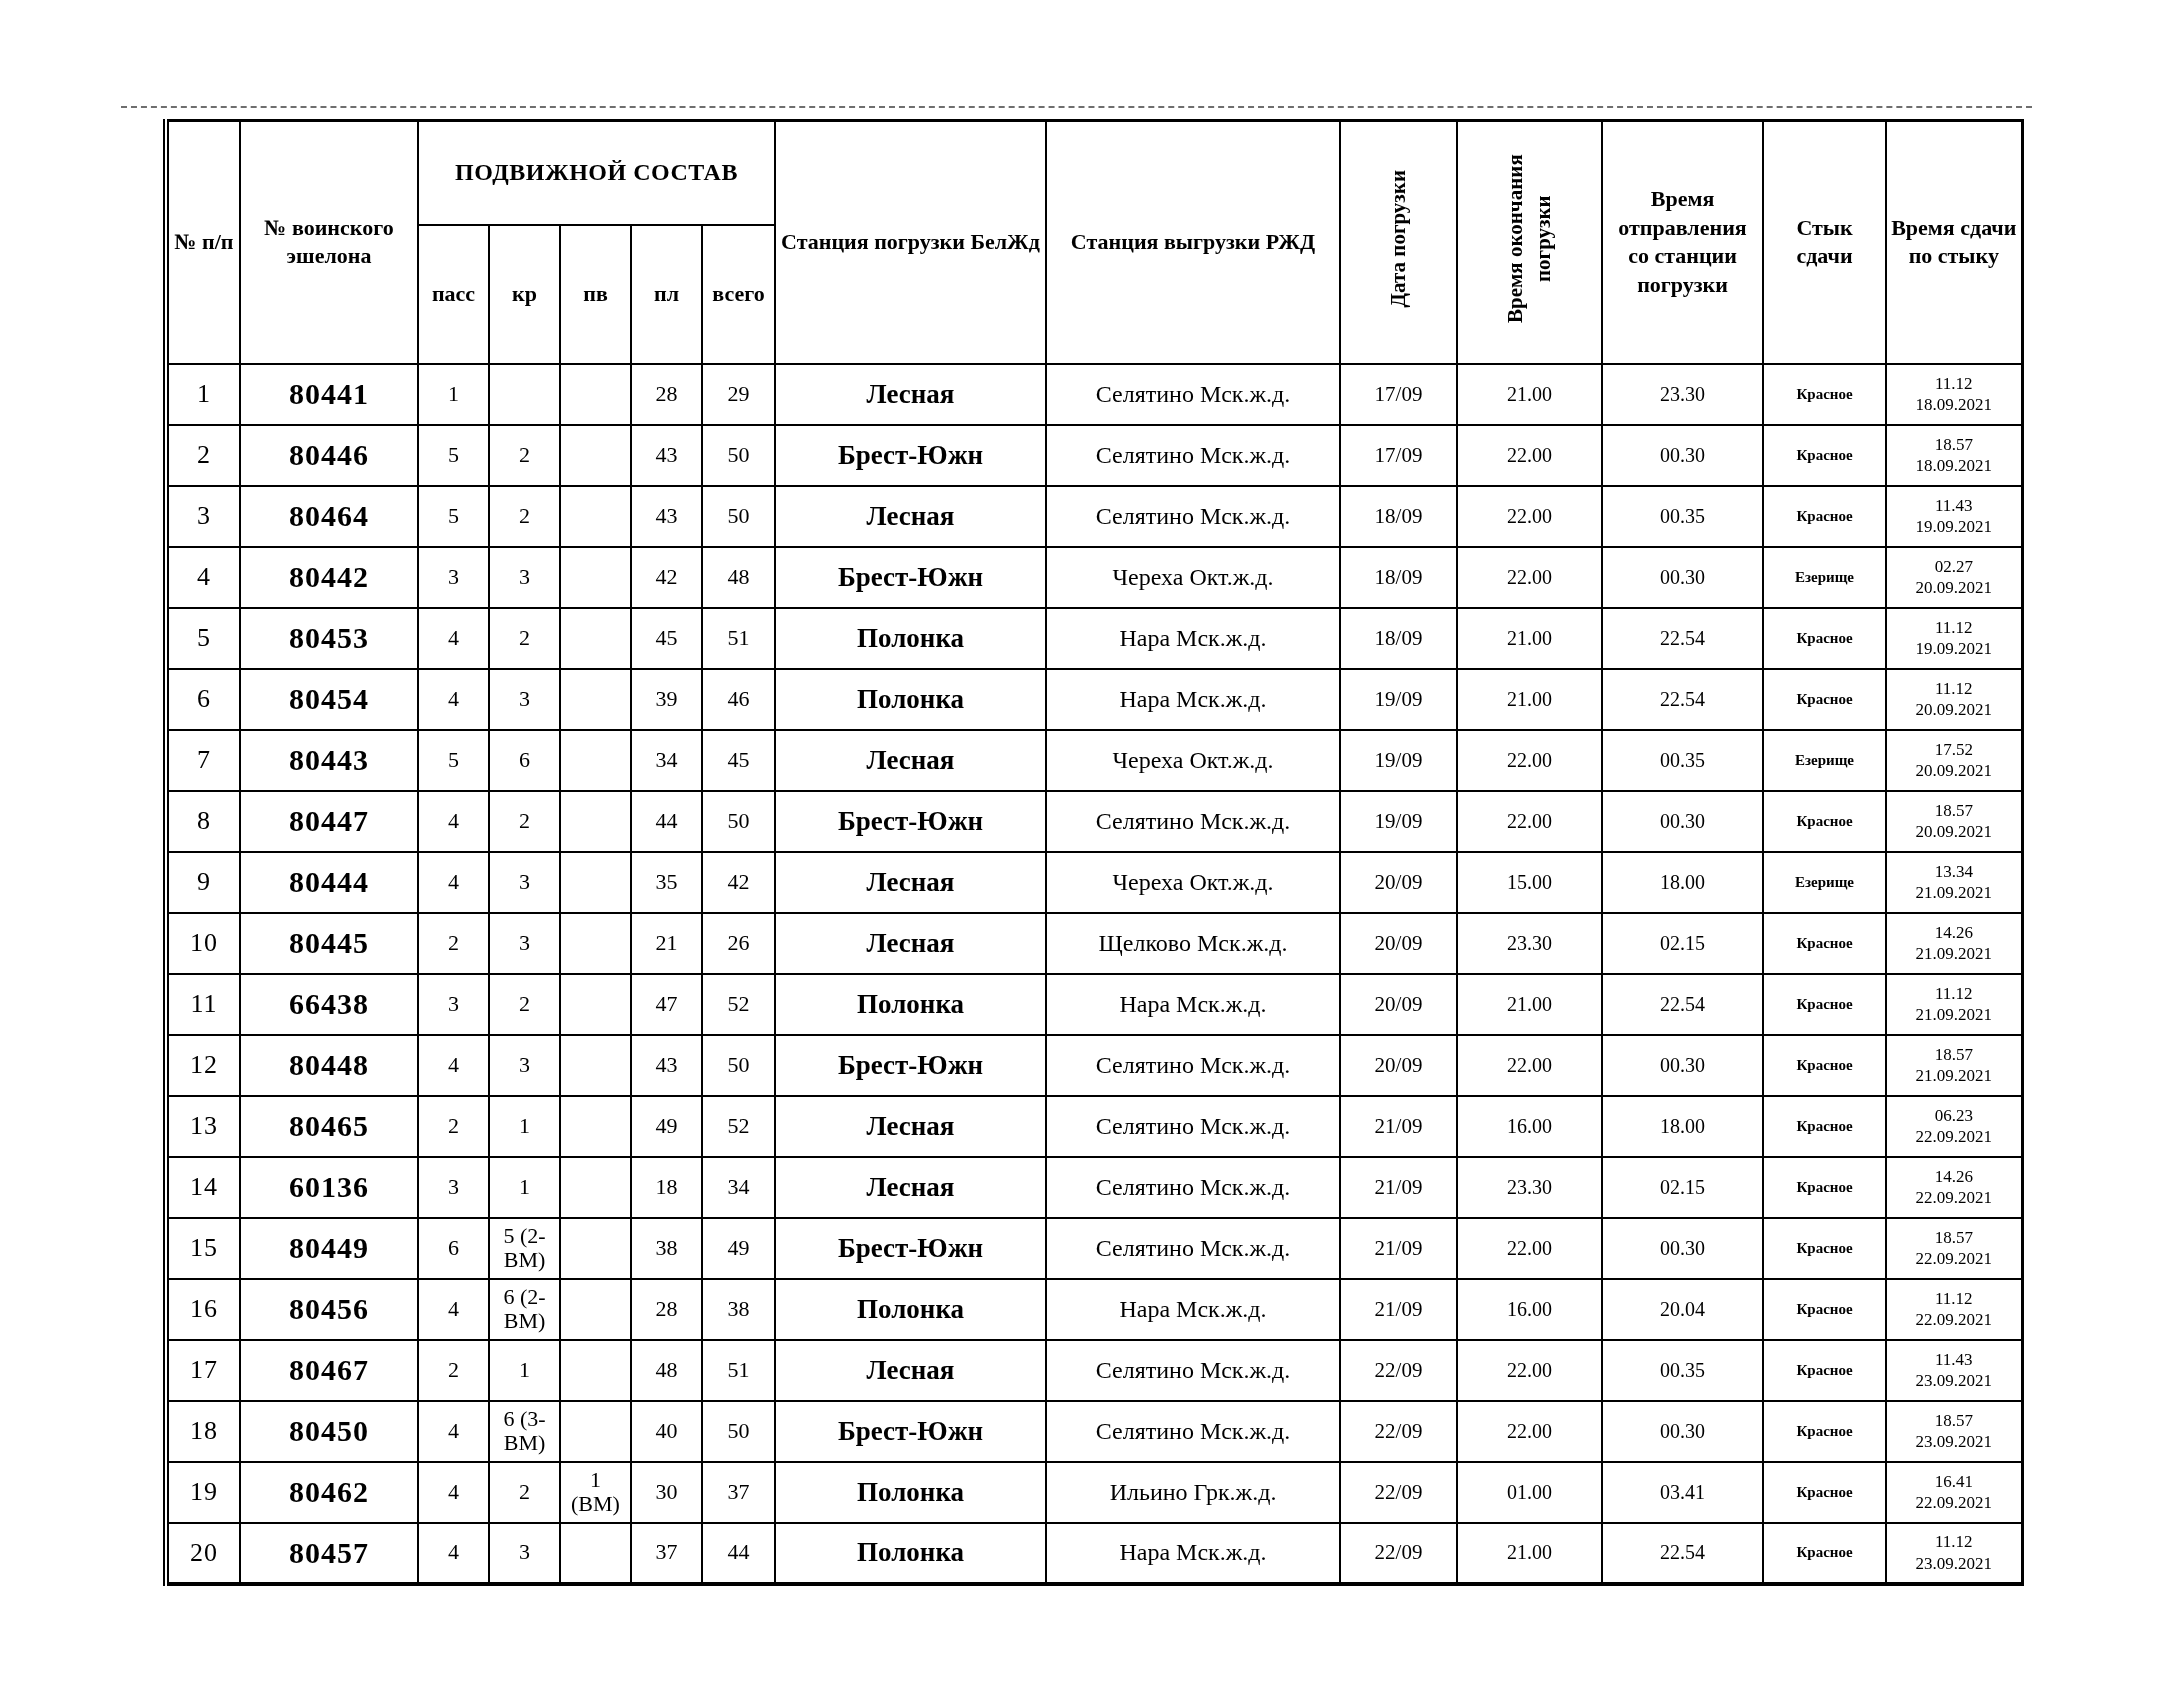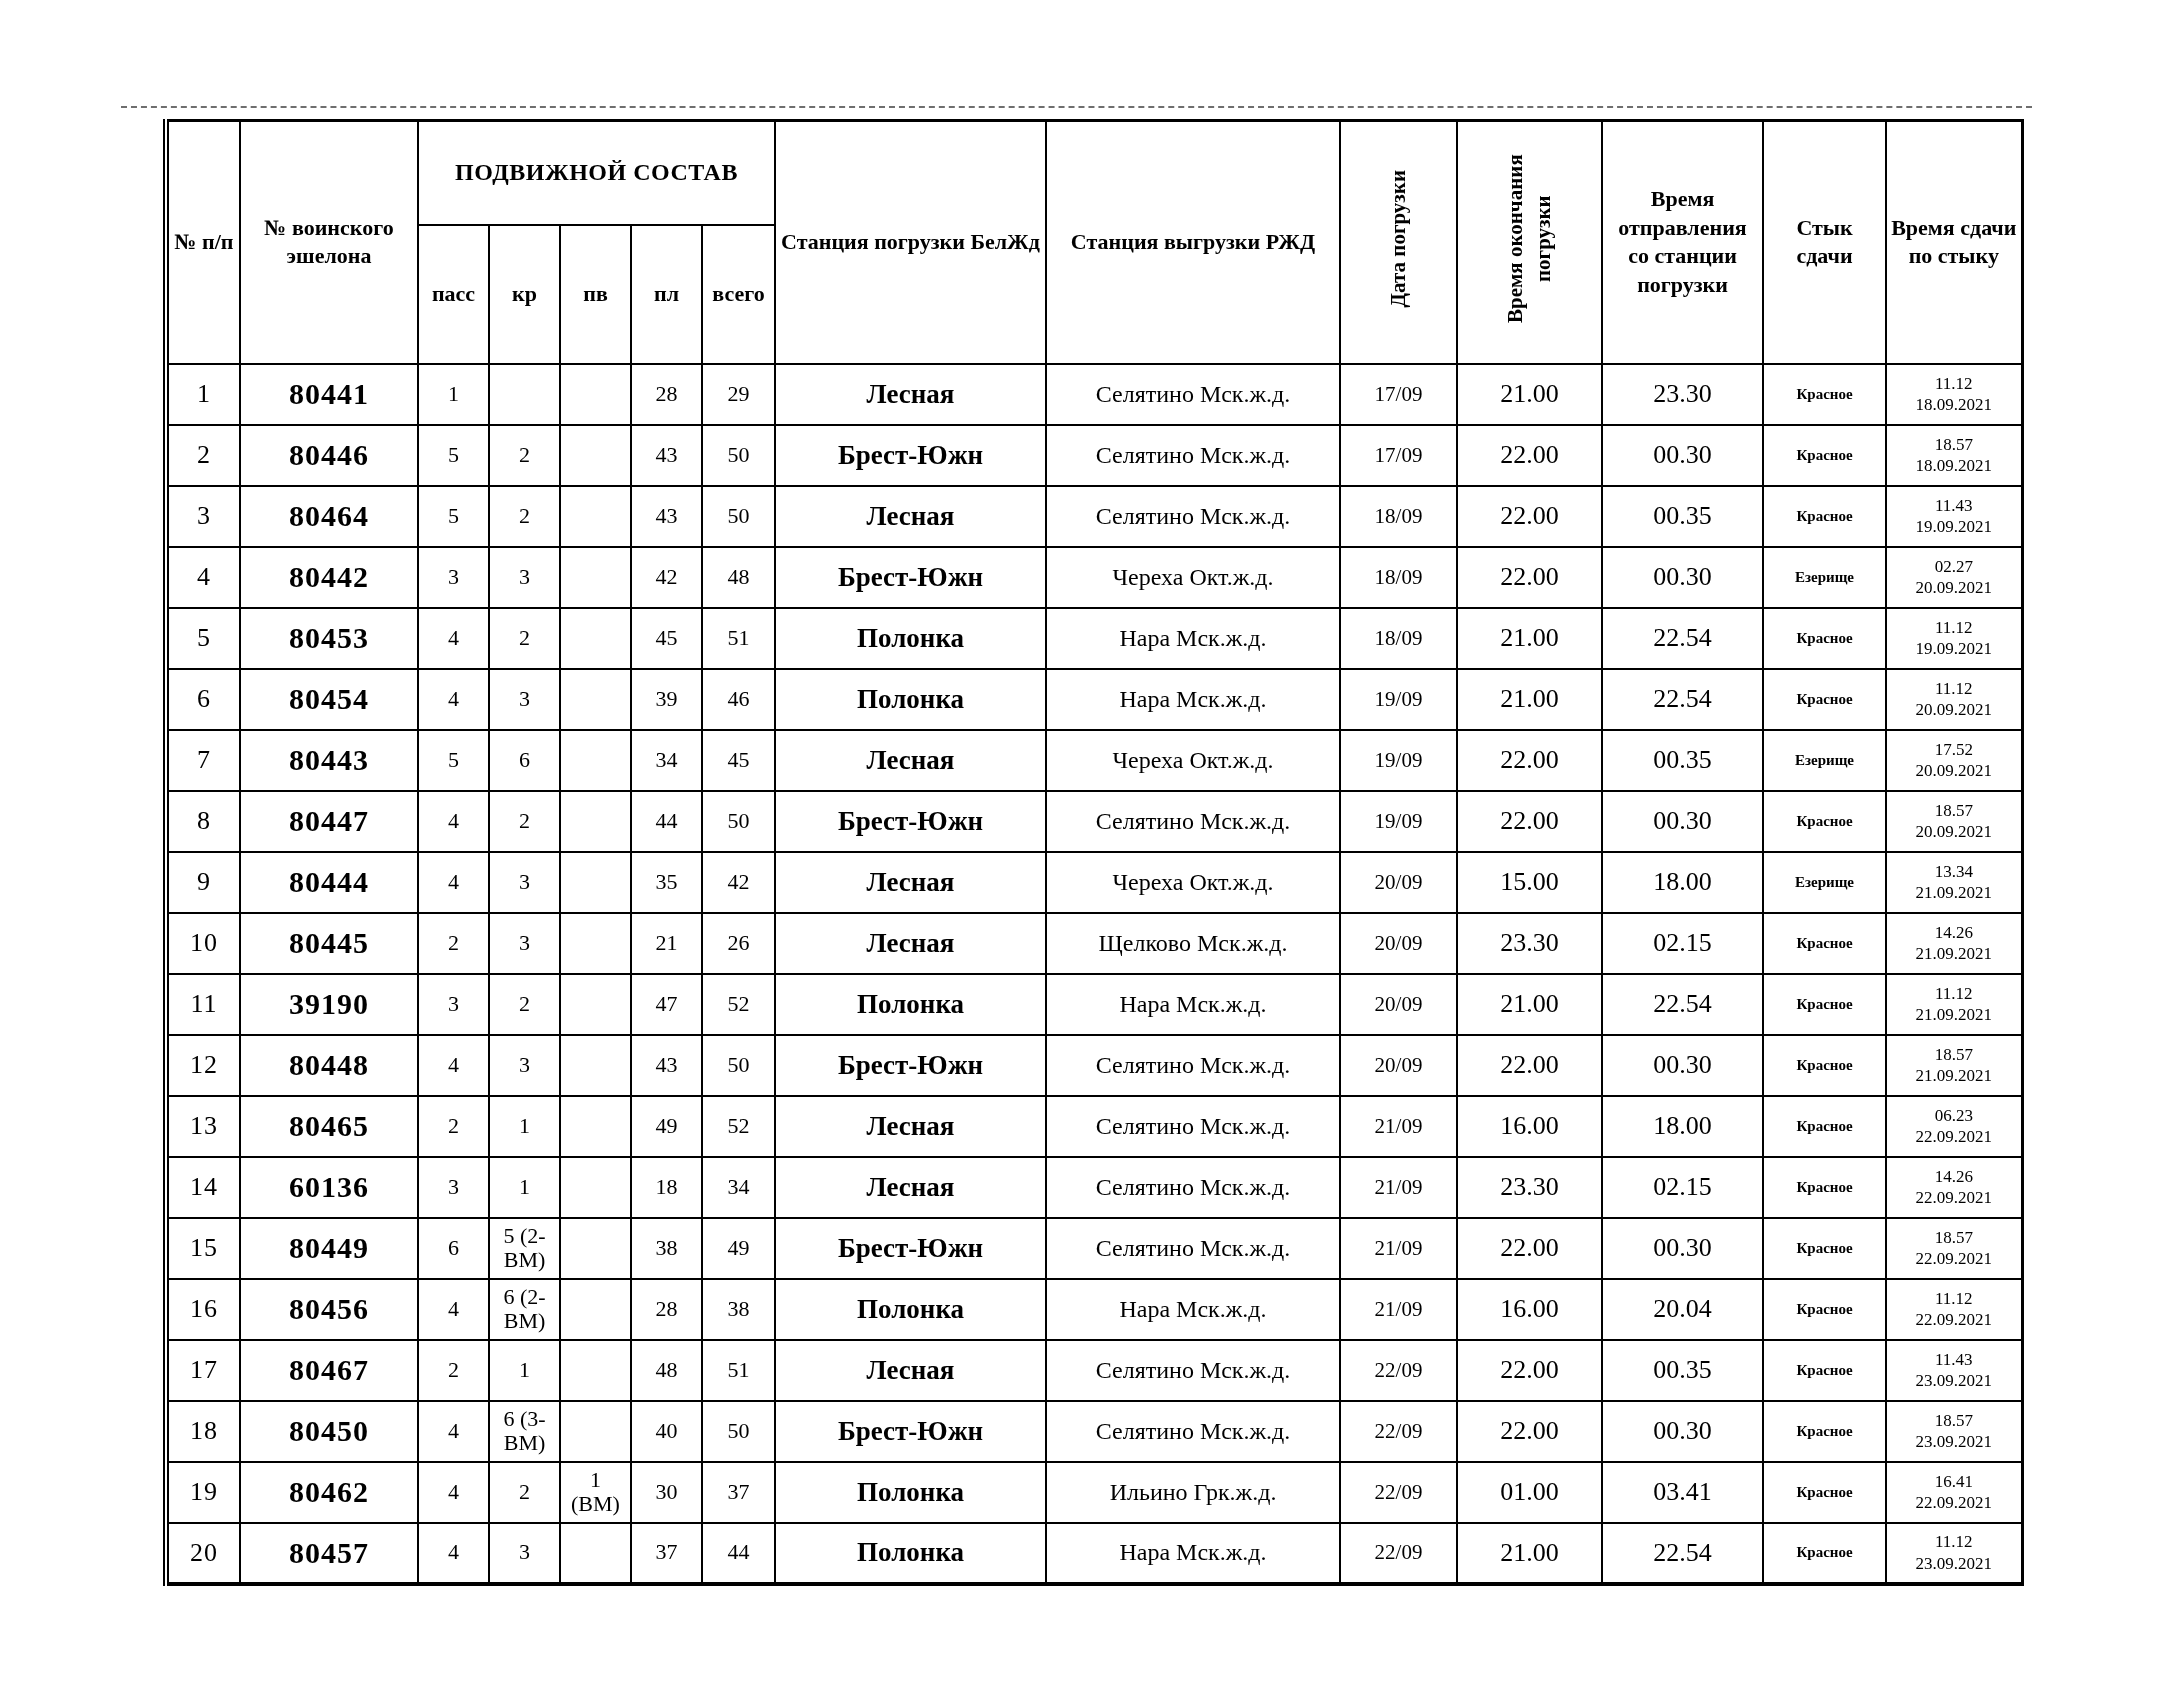--- a/index.html
+++ b/index.html
@@ -38,21 +38,21 @@
     line-height:1.35;
     font-size:21px;
   }
   tbody tr{height:61px;}
   td.c-num {font-size:26px;letter-spacing:1px;}
   td.c-ech {font-size:30px;font-weight:bold;letter-spacing:1px;}
   td.c-ps  {font-size:22px;line-height:1.1;padding:2px 2px;}
   td.c-load{font-size:27px;font-weight:bold;border-radius:23px;}
   td.c-unload{font-size:24px;}
   td.c-date{font-size:21px;}
-  td.c-time{font-size:26px;margin-left:12px;}
+  td.c-time{font-size:20px;margin-left:12px;}
   td.c-junc{font-size:15px;font-weight:bold;}
   td.c-hand{font-size:17px;line-height:1.25;padding:1px 2px;}
 </style>
 </head>
 <body>
 
 <div class="page-dash"></div>
 
 <table class="sched">
   <colgroup>
@@ -278,21 +278,21 @@
         <td class="c-time">23.30</td>
         <td class="c-time">02.15</td>
         <td class="c-junc">Красное</td>
         <td class="c-hand">
           <div>14.26</div>
           <div>21.09.2021</div>
         </td>
       </tr>
       <tr>
         <td class="c-num">11</td>
-        <td class="c-ech">39190</td>
+        <td class="c-ech">66438</td>
         <td class="c-ps">3</td>
         <td class="c-ps">2</td>
         <td class="c-ps"></td>
         <td class="c-ps">47</td>
         <td class="c-ps">52</td>
         <td class="c-load">Полонка</td>
         <td class="c-unload">Нара Мск.ж.д.</td>
         <td class="c-date">20/09</td>
         <td class="c-time">21.00</td>
         <td class="c-time">22.54</td>

